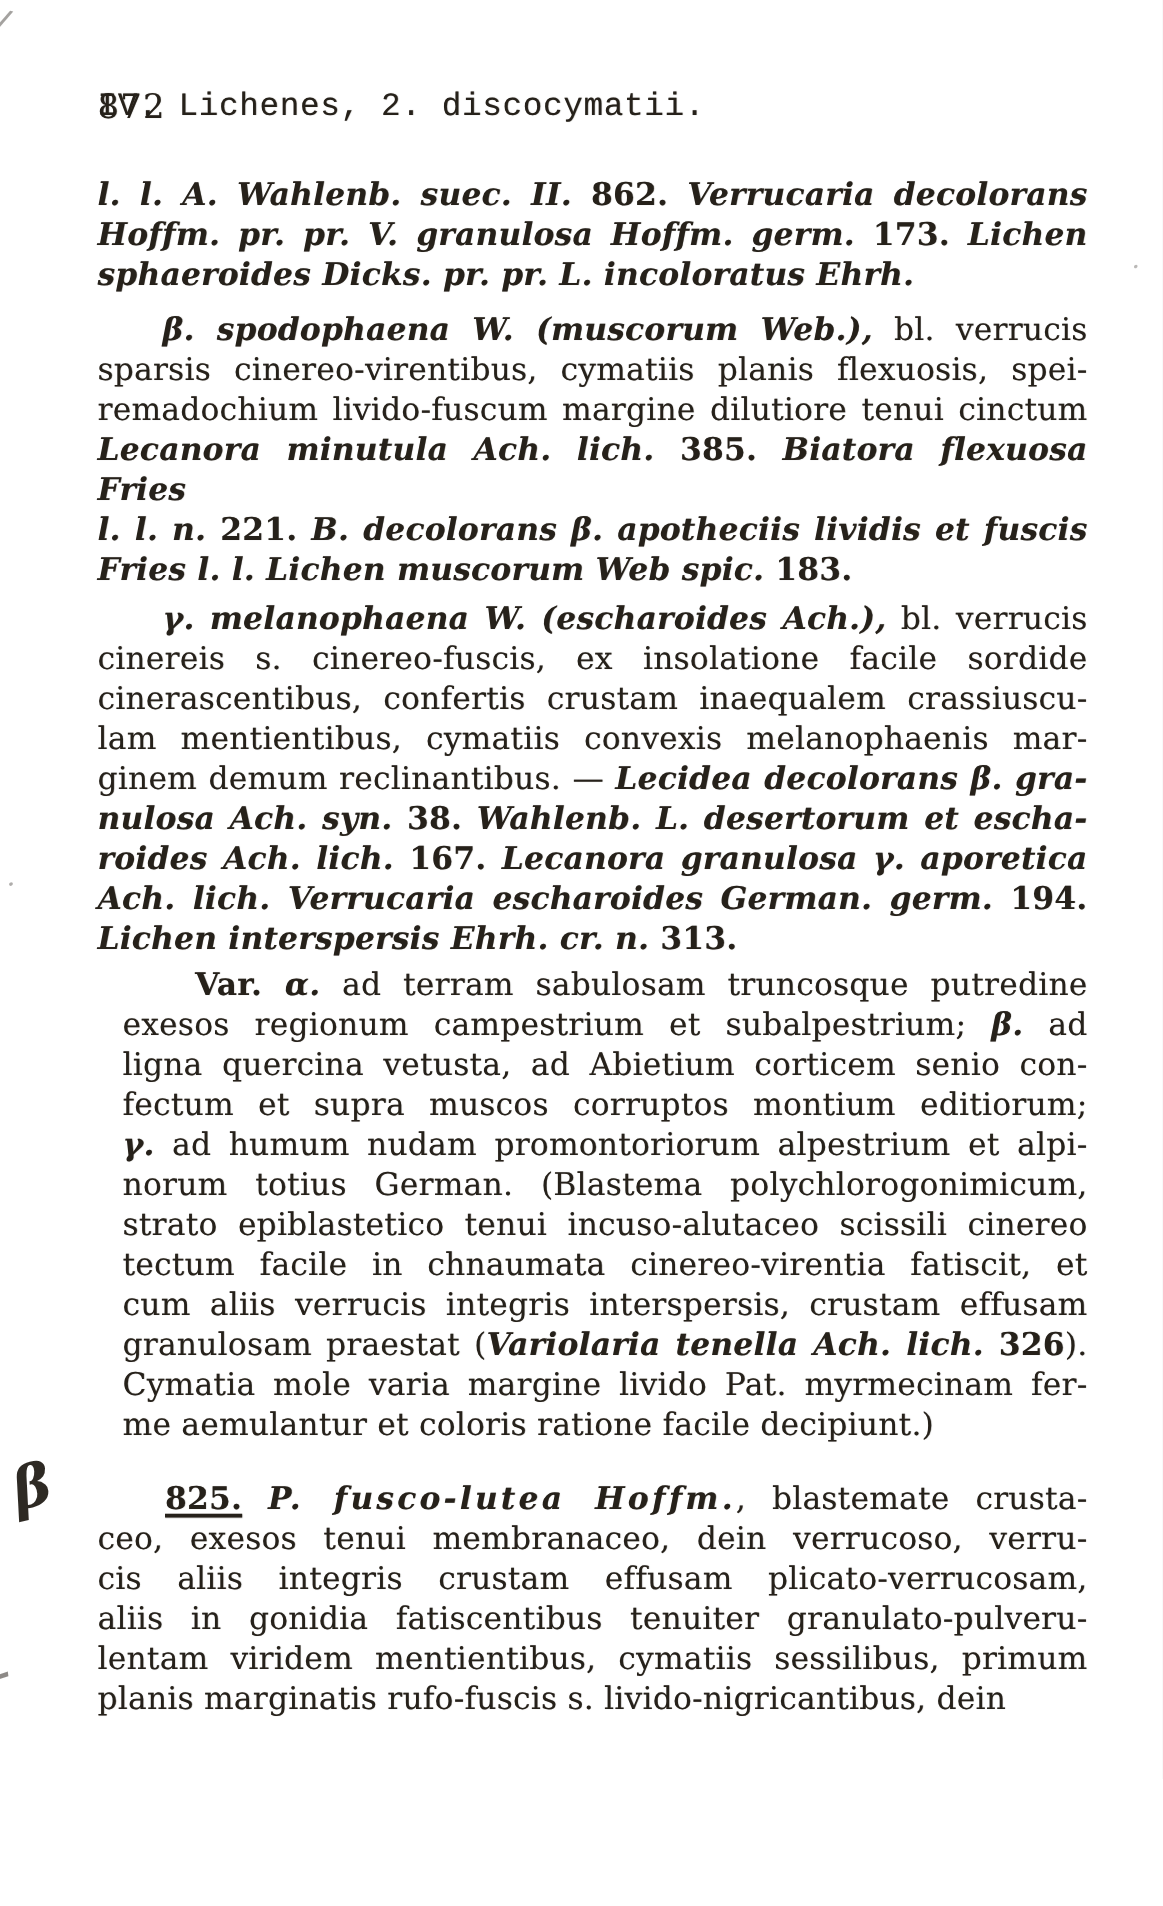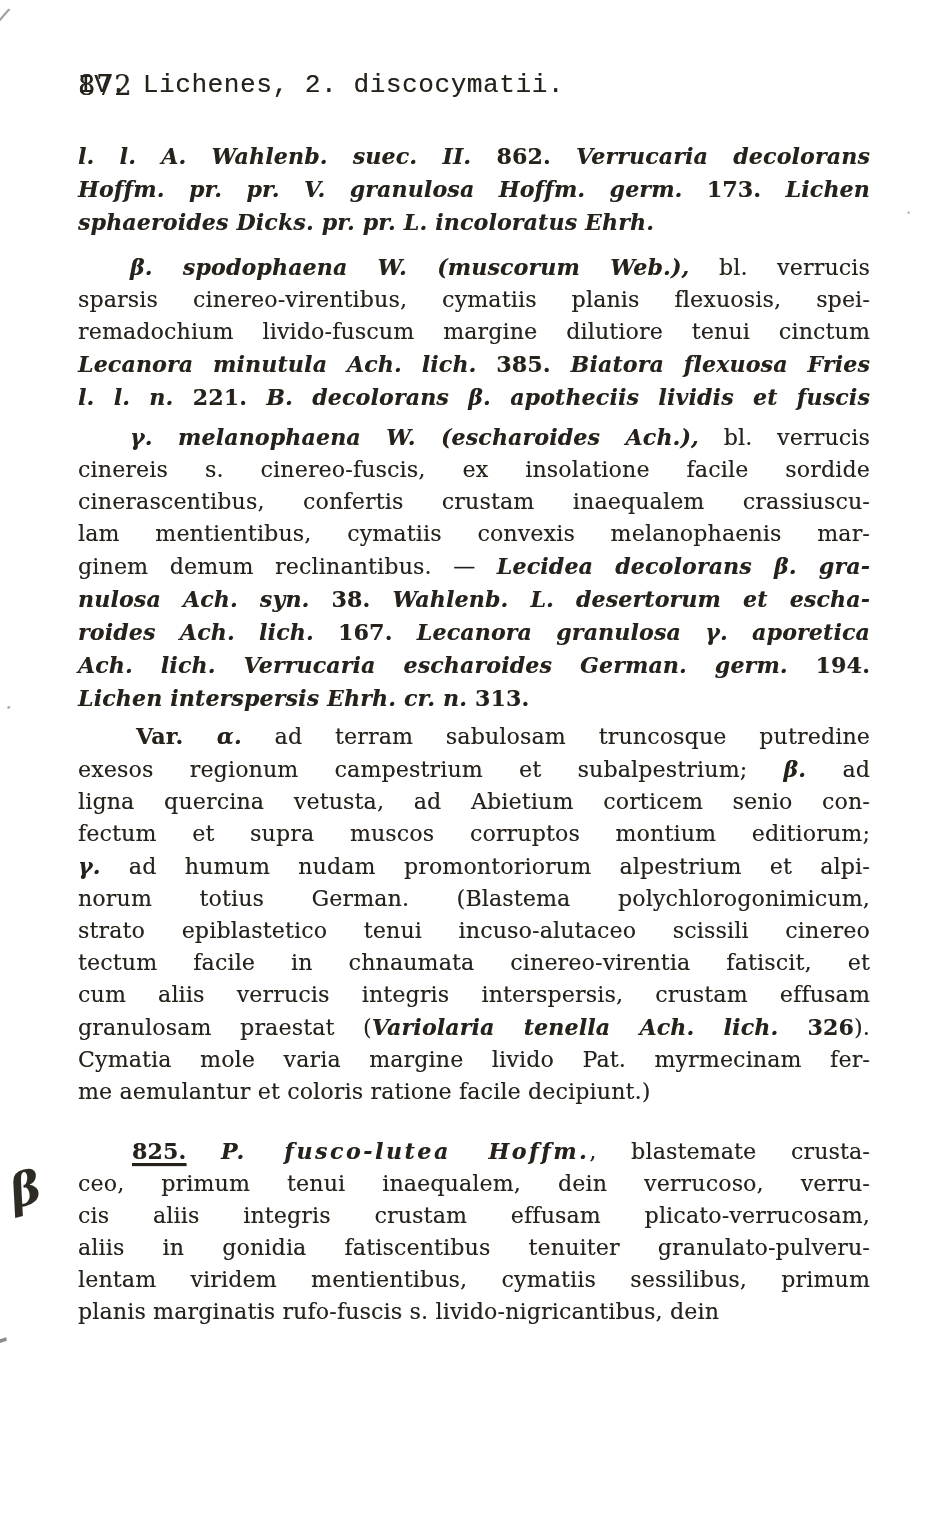--- a/index.html
+++ b/index.html
@@ -23,21 +23,21 @@
     position:absolute;left:0;top:0;width:100%;
     font-size:26px;letter-spacing:0.6px;
     text-shadow:0.3px 0.3px 0.6px rgba(38,33,26,0.5);
     font-family:Liberation Mono, monospace;
   }
   .text-block{
     position:absolute;left:78px;top:140px;width:792px;
   }
   .para{margin:0;padding:0;}
   .line{
-    font-size:22px;line-height:32px;
+    font-size:25px;line-height:32px;
     text-align:justify;
     text-align-last:justify;
     letter-spacing:0.2px;
     text-shadow:0.3px 0.3px 0.55px rgba(38,33,26,0.45);
     white-space:normal;
   }
   .line.last{text-align-last:left;}
   .seg-r{font-weight:400;font-style:normal;}
   .seg-b{font-weight:700;font-style:normal;}
   .seg-bi{font-weight:700;font-style:italic;}
@@ -65,49 +65,50 @@
         <div class="line"><span class="seg-bi">l. l. A. Wahlenb. suec. II. </span><span class="seg-b">862. </span><span class="seg-bi">Verrucaria decolorans</span></div>
         <div class="line"><span class="seg-bi">Hoffm. pr. pr. V. granulosa Hoffm. germ. </span><span class="seg-b">173. </span><span class="seg-bi">Lichen</span></div>
         <div class="line last"><span class="seg-bi">sphaeroides Dicks. pr. pr. L. incoloratus Ehrh.</span></div>
       </div>
       <div class="para" style="margin-top: 12px;">
         <div class="line" style="text-indent: 52px;"><span class="seg-bi">β. spodophaena W. (muscorum Web.),</span><span class="seg-r"> bl. verrucis</span></div>
         <div class="line"><span class="seg-r">sparsis cinereo-virentibus, cymatiis planis flexuosis, spei-</span></div>
         <div class="line"><span class="seg-r">remadochium livido-fuscum margine dilutiore tenui cinctum</span></div>
         <div class="line"><span class="seg-bi">Lecanora minutula Ach. lich. </span><span class="seg-b">385. </span><span class="seg-bi">Biatora flexuosa Fries</span></div>
         <div class="line"><span class="seg-bi">l. l. n. </span><span class="seg-b">221. </span><span class="seg-bi">B. decolorans β. apotheciis lividis et fuscis</span></div>
+        <div class="line last"><span class="seg-bi">Fries l. l. Lichen muscorum Web spic. </span><span class="seg-b">183.</span></div>
       </div>
       <div class="para" style="margin-top: 7px;">
         <div class="line" style="text-indent: 52px;"><span class="seg-bi">γ. melanophaena W. (escharoides Ach.),</span><span class="seg-r"> bl. verrucis</span></div>
         <div class="line"><span class="seg-r">cinereis s. cinereo-fuscis, ex insolatione facile sordide</span></div>
         <div class="line"><span class="seg-r">cinerascentibus, confertis crustam inaequalem crassiuscu-</span></div>
         <div class="line"><span class="seg-r">lam mentientibus, cymatiis convexis melanophaenis mar-</span></div>
         <div class="line"><span class="seg-r">ginem demum reclinantibus. — </span><span class="seg-bi">Lecidea decolorans β. gra-</span></div>
         <div class="line"><span class="seg-bi">nulosa Ach. syn. </span><span class="seg-b">38. </span><span class="seg-bi">Wahlenb. L. desertorum et escha-</span></div>
         <div class="line"><span class="seg-bi">roides Ach. lich. </span><span class="seg-b">167. </span><span class="seg-bi">Lecanora granulosa γ. aporetica</span></div>
         <div class="line"><span class="seg-bi">Ach. lich. Verrucaria escharoides German. germ. </span><span class="seg-b">194.</span></div>
         <div class="line last"><span class="seg-bi">Lichen interspersis Ehrh. cr. n. </span><span class="seg-b">313.</span></div>
       </div>
-      <div class="para" style="margin-top: 5px;">
+      <div class="para" style="margin-top: 5px; margin-left: 20px;">
         <div class="line" style="text-indent: 58px;"><span class="seg-b">Var. </span><span class="seg-bi">α.</span><span class="seg-r"> ad terram sabulosam truncosque putredine</span></div>
         <div class="line"><span class="seg-r">exesos regionum campestrium et subalpestrium; </span><span class="seg-bi">β.</span><span class="seg-r"> ad</span></div>
         <div class="line"><span class="seg-r">ligna quercina vetusta, ad Abietium corticem senio con-</span></div>
         <div class="line"><span class="seg-r">fectum et supra muscos corruptos montium editiorum;</span></div>
         <div class="line"><span class="seg-bi">γ.</span><span class="seg-r"> ad humum nudam promontoriorum alpestrium et alpi-</span></div>
         <div class="line"><span class="seg-r">norum totius German. (Blastema polychlorogonimicum,</span></div>
         <div class="line"><span class="seg-r">strato epiblastetico tenui incuso-alutaceo scissili cinereo</span></div>
         <div class="line"><span class="seg-r">tectum facile in chnaumata cinereo-virentia fatiscit, et</span></div>
         <div class="line"><span class="seg-r">cum aliis verrucis integris interspersis, crustam effusam</span></div>
         <div class="line"><span class="seg-r">granulosam praestat (</span><span class="seg-bi">Variolaria tenella Ach. lich. </span><span class="seg-b">326</span><span class="seg-r">).</span></div>
         <div class="line"><span class="seg-r">Cymatia mole varia margine livido Pat. myrmecinam fer-</span></div>
         <div class="line last"><span class="seg-r">me aemulantur et coloris ratione facile decipiunt.)</span></div>
       </div>
       <div class="para" style="margin-top: 27px;">
         <div class="line" style="text-indent: 54px;"><span class="seg-bu">825.</span><span class="seg-r"> </span><span class="seg-bils">P. fusco-lutea Hoffm.</span><span class="seg-r">, blastemate crusta-</span></div>
-        <div class="line"><span class="seg-r">ceo, primum tenui inaequalem, dein verrucoso, verru-</span></div>
+        <div class="line"><span class="seg-r">ceo, exesos tenui membranaceo, dein verrucoso, verru-</span></div>
         <div class="line"><span class="seg-r">cis aliis integris crustam effusam plicato-verrucosam,</span></div>
         <div class="line"><span class="seg-r">aliis in gonidia fatiscentibus tenuiter granulato-pulveru-</span></div>
         <div class="line"><span class="seg-r">lentam viridem mentientibus, cymatiis sessilibus, primum</span></div>
         <div class="line last"><span class="seg-r">planis marginatis rufo-fuscis s. livido-nigricantibus, dein</span></div>
       </div>
     </div>
   <div id="marks-layer">
       <span class="margin-mark" style="left: 10px; top: 1162px; font-size: 46px; opacity: 0.92; transform: rotate(-14deg);">β</span>
       <span class="margin-mark" style="left: -2px; top: 2px; font-size: 24px; opacity: 0.4; transform: rotate(14deg);">/</span>
       <span class="margin-mark" style="left: -4px; top: 1322px; font-size: 28px; opacity: 0.5; transform: rotate(-18deg);">-</span>

